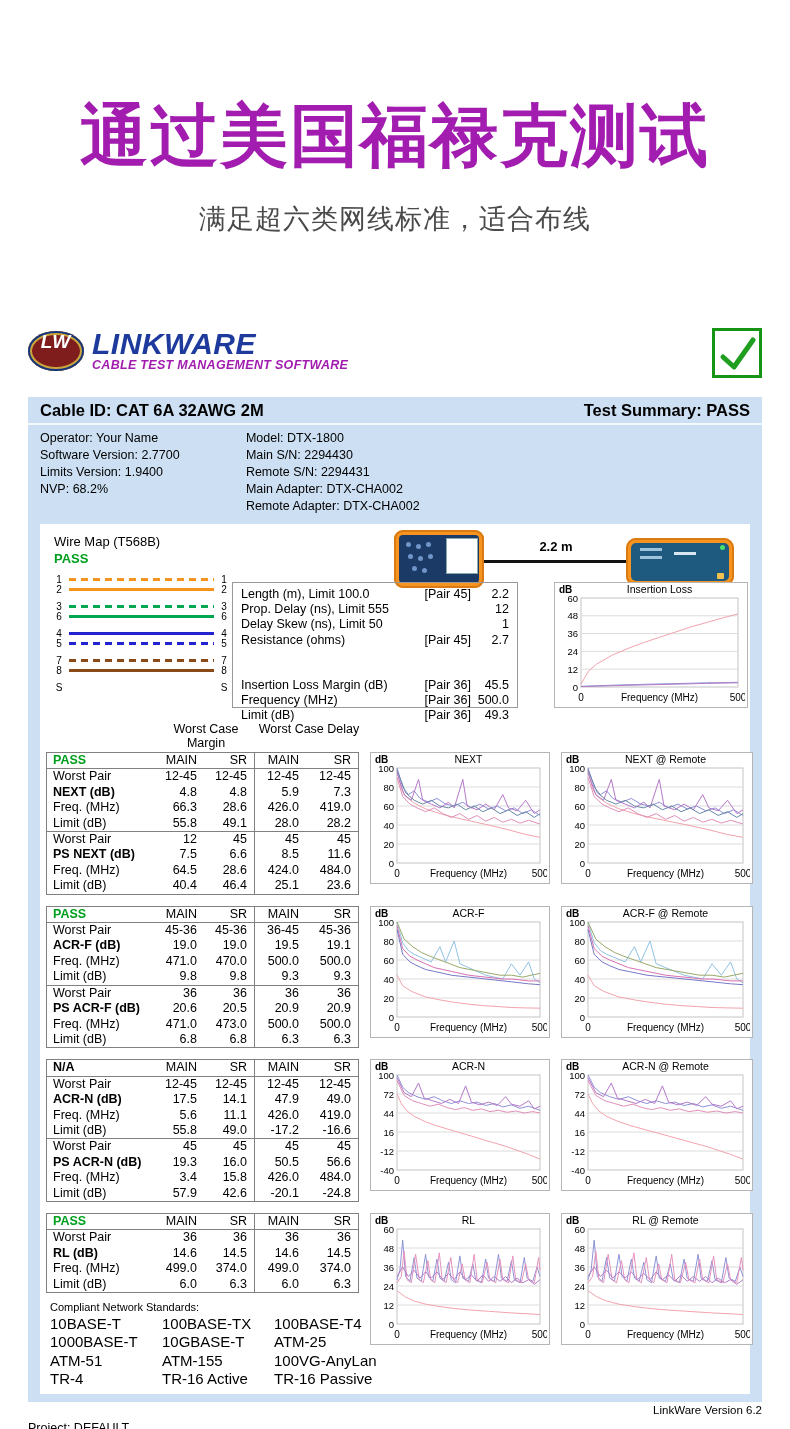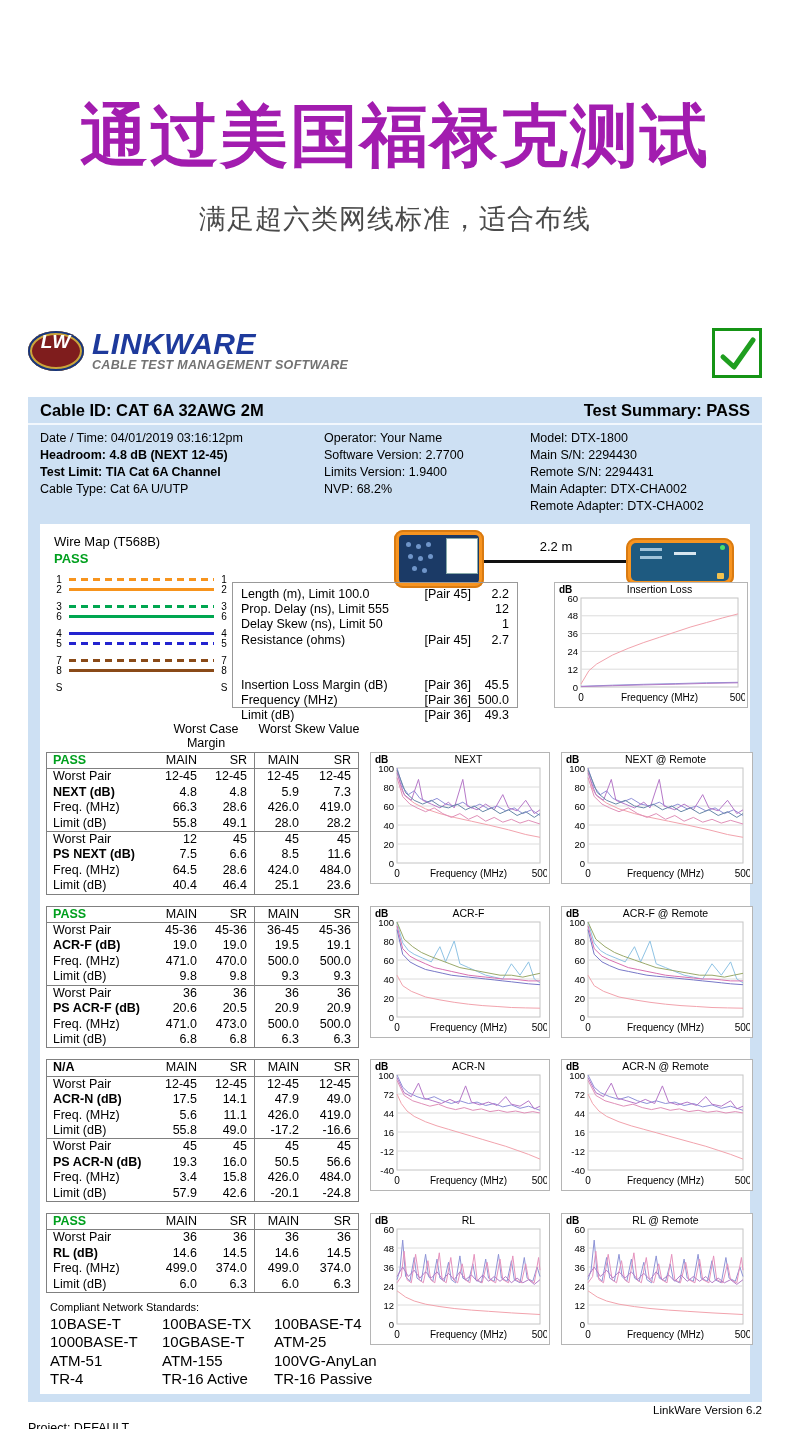--- a/index.html
+++ b/index.html
@@ -10,21 +10,21 @@
   .banner-title{font-size:68px;font-weight:600;color:#a21caf;letter-spacing:2px;line-height:1.05;}
   .banner-sub{font-size:27px;color:#4a4a4a;margin-top:30px;letter-spacing:1px;}
   
   .report{margin:0 28px;}
   .logo-row{height:48px;display:flex;justify-content:space-between;align-items:flex-start;background:#fff;}
   .lw-left{display:flex;align-items:center;gap:8px;}
   .lw-badge{width:56px;height:40px;border-radius:50%;background:#7f1d1d;display:flex;align-items:flex-start;justify-content:center;
             box-shadow:inset 0 0 0 2px #16357f, inset 0 0 0 4px #caa53c;}
   .lw-badge span{color:#fff;font-weight:bold;font-style:italic;font-size:19px;letter-spacing:1px;}
   .lw-name{color:#1e3a9c;font-style:italic;font-weight:bold;font-size:30px;line-height:.92;letter-spacing:.5px;}
-  .lw-tag{color:#737373;font-style:italic;font-weight:bold;font-size:12.5px;letter-spacing:.3px;}
+  .lw-tag{color:#a21caf;font-style:italic;font-weight:bold;font-size:12.5px;letter-spacing:.3px;}
   .check-box{width:44px;height:44px;border:3px solid #159415;background:#fff;margin-top:-2px;}
   .bluewrap{background:#cde0f3;padding-bottom:8px;margin-top:19px;}
   .sum-bar{display:flex;justify-content:space-between;padding:4px 12px 3px;border-bottom:2px solid #f3f8fd;}
   .sum-bar div{font-weight:bold;font-size:16.5px;}
   .info{display:flex;padding:5px 12px 9px;font-size:12.5px;line-height:1.36;}
   .info .c1{width:40%;} .info .c2{width:29%;} .info .c3{width:31%;}
   .info div.b{font-weight:bold;}
   .panel{margin:0 12px;background:#fff;padding:6px;}
   
   .rowA{position:relative;height:188px;}
@@ -48,21 +48,21 @@
   .tester .scr{position:absolute;right:6px;top:8px;width:30px;height:34px;background:#fff;border:1px solid #8aa;}
   .tester .keys{position:absolute;left:12px;top:12px;width:5px;height:5px;border-radius:50%;background:#6f95c9;
           box-shadow:10px 2px 0 #6f95c9,20px 0 0 #6f95c9,2px 12px 0 #6f95c9,12px 14px 0 #6f95c9,22px 12px 0 #6f95c9,6px 24px 0 #6f95c9,16px 26px 0 #6f95c9;}
   .remote{position:absolute;left:580px;top:8px;width:108px;height:48px;background:#f79420;border-radius:10px;
           box-shadow:inset 0 0 0 2px #d97b12;}
   .remote .face{position:absolute;left:5px;top:5px;right:5px;bottom:5px;background:#1e5a80;border-radius:5px;}
   .remote .mark{position:absolute;left:14px;top:10px;width:22px;height:3px;background:#9fc3da;box-shadow:0 8px 0 #9fc3da,34px 4px 0 #d8e6ef;}
   .remote .led{position:absolute;right:9px;top:7px;width:5px;height:5px;border-radius:50%;background:#4be06b;}
   .remote .lock{position:absolute;right:10px;bottom:7px;width:7px;height:6px;background:#f2c14e;border-radius:1px;}
   .cable{position:absolute;left:438px;top:30px;width:142px;height:3px;background:#111;}
-  .cable-label{position:absolute;left:468px;top:9px;width:84px;text-align:center;font-size:13px;font-weight:normal;}
+  .cable-label{position:absolute;left:468px;top:9px;width:84px;text-align:center;font-size:13px;font-weight:bold;}
   
   .gh{display:flex;font-size:12.5px;margin:4px 0 2px;}
   .gh .sp{width:110px;} .gh .g1{width:100px;text-align:center;} .gh .g2{width:106px;text-align:center;}
   .grid{display:grid;grid-template-columns:313px 180px 192px;column-gap:11px;row-gap:11px;align-items:start;}
   .rtable{border:1px solid #808080;font-size:12.5px;}
   .trow{display:grid;grid-template-columns:107px 50px 50px 52px 52px;line-height:15.4px;}
   .trow span{text-align:right;padding-right:7px;}
   .trow span.c0{text-align:left;padding-left:6px;}
   .trow span.c3{border-left:1px solid #808080;}
   .trow.hd{border-bottom:1px solid #808080;}
@@ -111,26 +111,20 @@
     </div>
   </div>
 
   <div class="bluewrap">
     <div class="sum-bar">
       <div>Cable ID: CAT 6A 32AWG 2M</div>
       <div>Test Summary: PASS</div>
     </div>
 
     <div class="info">
-      <div class="c1">
-          <div>Date / Time: 04/01/2019 03:16:12pm</div>
-          <div class="b">Headroom: 4.8 dB (NEXT 12-45)</div>
-          <div class="b">Test Limit: TIA Cat 6A Channel</div>
-          <div>Cable Type: Cat 6A U/UTP</div>
-        </div>
       <div class="c2">
           <div>Operator: Your Name</div>
           <div>Software Version: 2.7700</div>
           <div>Limits Version: 1.9400</div>
           <div>NVP: 68.2%</div>
         </div>
       <div class="c3">
           <div>Model: DTX-1800</div>
           <div>Main S/N: 2294430</div>
           <div>Remote S/N: 2294431</div>
@@ -266,21 +260,21 @@
               <polyline points="26.0,101.0 33.9,87.7 41.7,81.0 57.4,72.1 73.1,65.4 88.8,59.5 104.5,54.3 120.2,49.1 135.9,43.9 151.6,39.5 167.3,35.0 183.0,30.9" fill="none" stroke="#f2a3ad" stroke-width="1" stroke-linejoin="round"></polyline>
               <polyline points="26.0,103.3 57.4,102.2 88.8,101.3 120.2,100.6 151.6,99.8 183.0,99.3" fill="none" stroke="#8d93d6" stroke-width="1" stroke-linejoin="round"></polyline>
               <polyline points="26.0,103.6 57.4,102.7 88.8,101.9 120.2,101.2 151.6,100.4 183.0,99.8" fill="none" stroke="#b37cc7" stroke-width="1" stroke-linejoin="round"></polyline>
             </svg>
           </div>
       </div>
 
       <div class="gh">
         <div class="sp"></div>
         <div class="g1">Worst Case Margin</div>
-        <div class="g2">Worst Skew Value</div>
+        <div class="g2">Worst Case Delay</div>
       </div>
 
       <div class="grid">
         <div class="rtable">
             <div class="trow hd">
               <span class="c0 st-ok">PASS</span>
               <span class="c1">MAIN</span>
               <span class="c2">SR</span>
               <span class="c3">MAIN</span>
               <span class="c4">SR</span>

